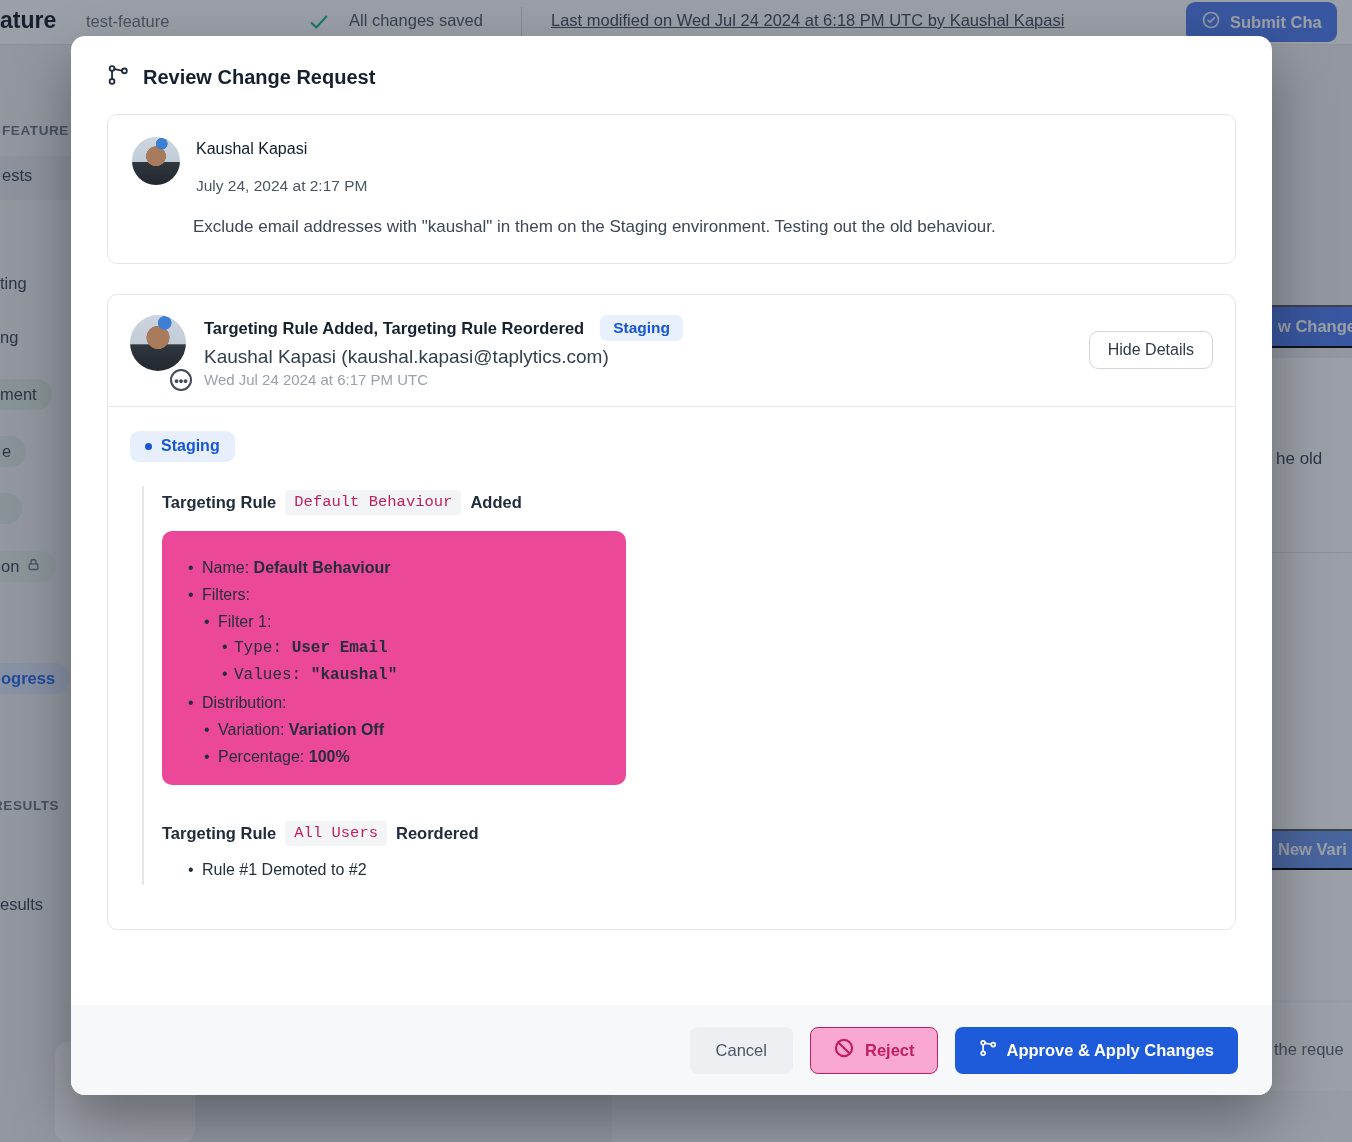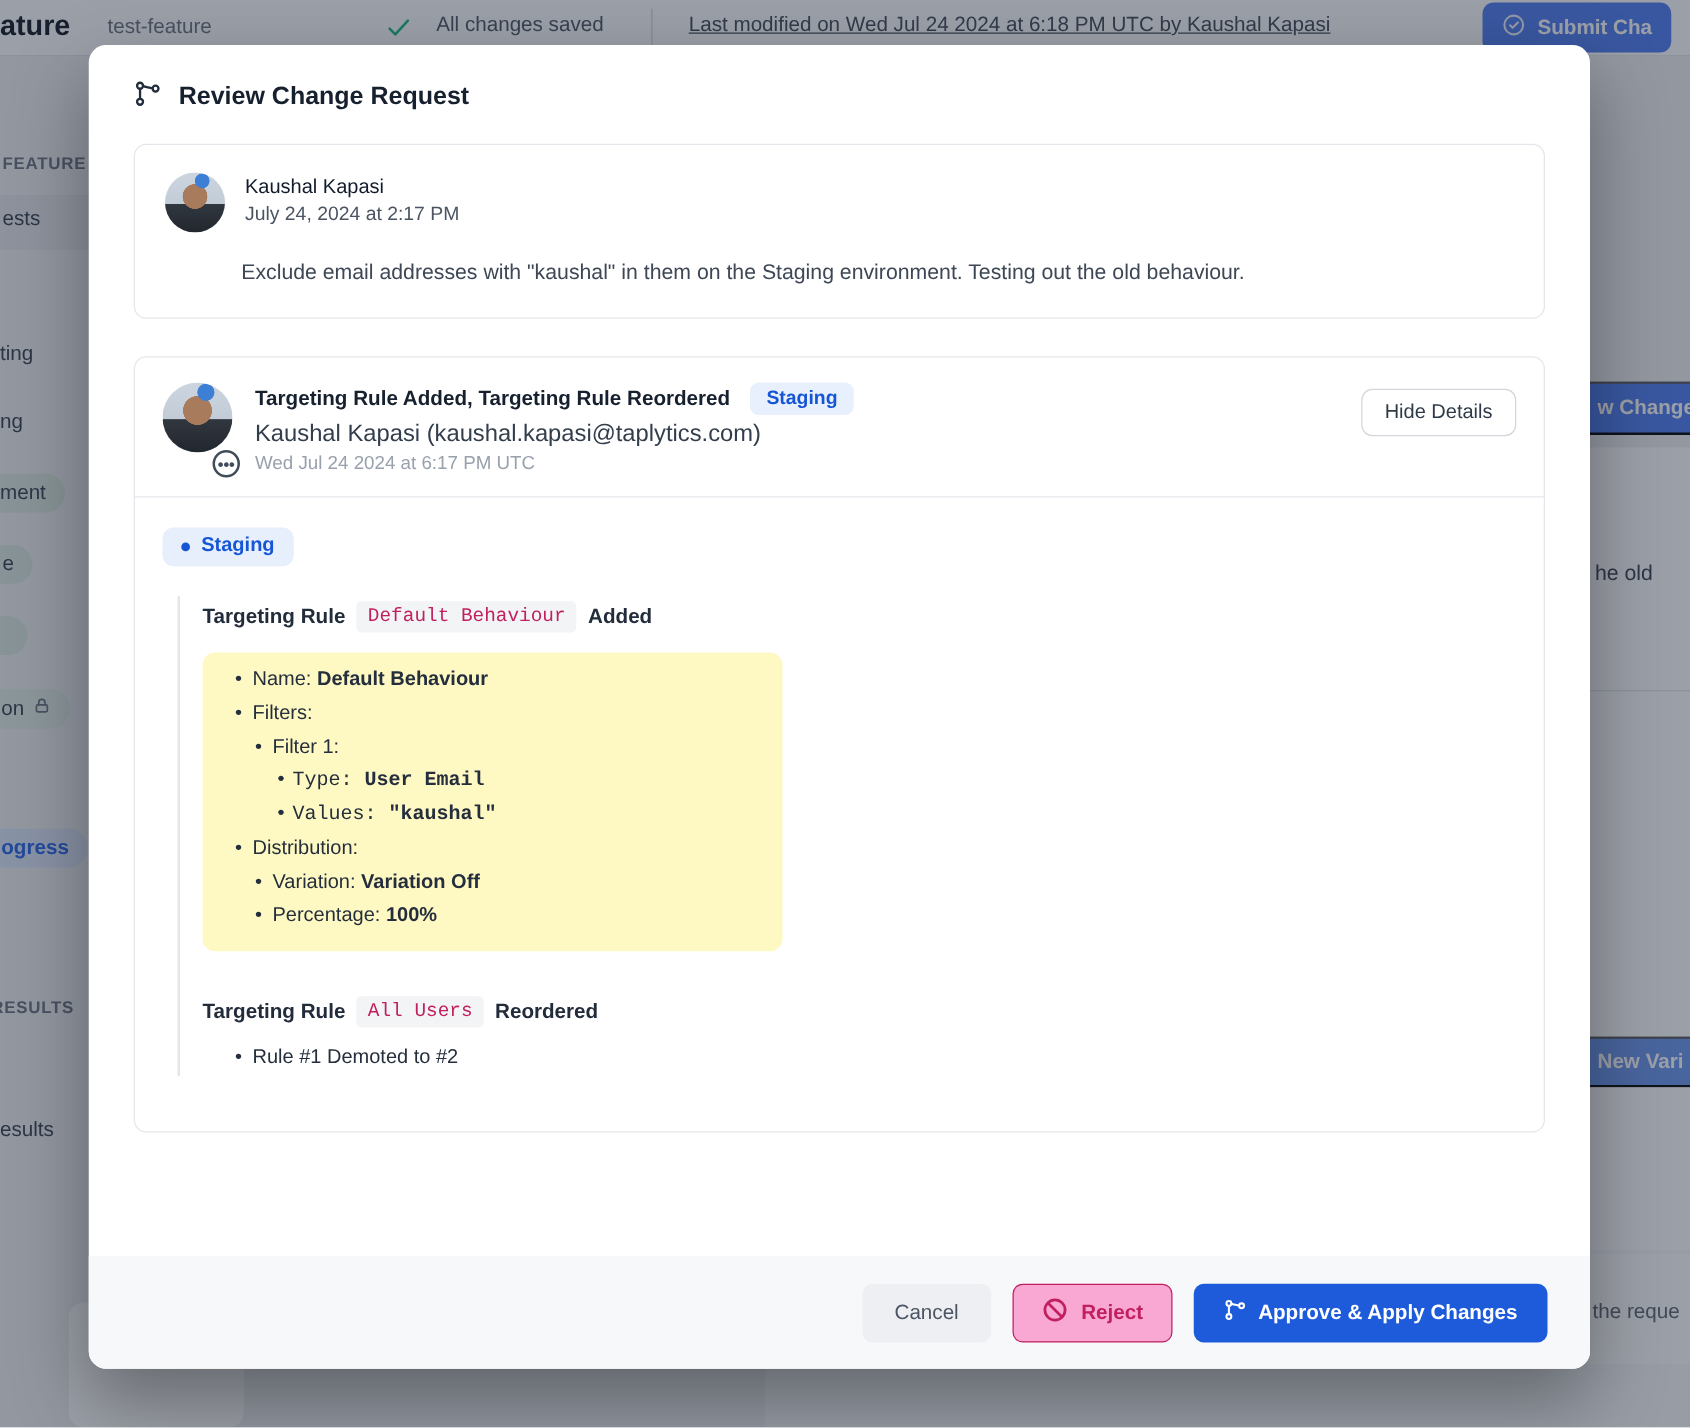--- a/index.html
+++ b/index.html
@@ -59,49 +59,49 @@
   .card { border:1px solid #e3e6ea; border-radius:10px; background:#fff; }
   .comment-card { padding:22px 24px 26px; }
   .person-row { display:flex; gap:16px; }
   .avatar { width:48px; height:48px; border-radius:50%; flex:0 0 auto;
     background:
       radial-gradient(circle at 62% 14%, #3d7fd4 0 11%, rgba(0,0,0,0) 12%),
       radial-gradient(circle at 50% 40%, #a87b5c 0 26%, rgba(0,0,0,0) 27%),
       linear-gradient(180deg, #ccd5df 0%, #c2ccd7 52%, #31373f 53%, #22272e 100%); }
   .avatar-lg { width:56px; height:56px; }
   .person-name { font-size:16px; font-weight:400; color:#111b2b; padding-top:3px; }
-  .person-date { font-size:15.5px; color:#4a5462; margin-top:4px; }
+  .person-date { font-size:15.5px; color:#4a5462; margin-top:19px; }
   .comment-text { margin:22px 0 0 61px; font-size:17px; color:#3d4755; }
 
   .change-card { margin-top:30px; }
   .change-header { display:flex; align-items:flex-start; justify-content:space-between; padding:20px 22px 18px; }
   .change-header-left { display:flex; gap:18px; }
   .avatar-wrap { position:relative; flex:0 0 auto; }
   .ellipsis-badge { position:absolute; right:-6px; bottom:-3px; width:22px; height:22px; border-radius:50%;
     background:#fff; border:2px solid #414c5a; color:#414c5a; display:flex; align-items:center; justify-content:center;
     font-size:13px; font-weight:700; letter-spacing:0; line-height:1; }
   .change-title-row { display:flex; align-items:center; gap:16px; }
   .change-title { font-size:16.5px; font-weight:700; color:#16202e; }
   .env-badge { background:#e8f0fd; color:#1656d6; font-size:15.5px; font-weight:600; padding:4px 13px; border-radius:7px; }
   .change-author { font-size:19px; color:#333e4d; margin-top:5px; }
   .change-date { font-size:15px; color:#98a1ac; margin-top:3px; }
-  .hide-details-btn { border:1px solid #d3d7dc; background:#fff; border-radius:9px; padding:9px 18px; margin-top:5px;
+  .hide-details-btn { border:1px solid #d3d7dc; background:#fff; border-radius:9px; padding:9px 18px; margin-top:16px;
     font-size:16px; font-weight:500; color:#2f3a48; font-family:inherit; cursor:pointer; white-space:nowrap; }
   .change-divider { border-top:1px solid #e6e8eb; }
 
   .change-body { padding:24px 22px 44px; }
   .env-pill { display:inline-flex; align-items:center; gap:9px; background:#e7effc; color:#1656d6;
     font-size:16px; font-weight:600; padding:6px 15px 7px; border-radius:9px; }
   .env-dot { width:7px; height:7px; border-radius:50%; background:#1656d6; display:inline-block; }
 
   .rule-section { margin:24px 0 0 12px; border-left:2px solid #e4e7ea; padding:4px 0 2px 18px; }
   .rule-heading { display:flex; align-items:center; gap:9px; font-size:16.5px; font-weight:700; color:#222c3a; }
   .code-chip { font-family:"Liberation Mono","DejaVu Sans Mono",monospace; font-size:15.5px; font-weight:400;
     color:#c11f5e; background:#f3f4f6; padding:3px 9px 4px; border-radius:4px; white-space:nowrap; }
-  .diff-box { width:464px; background:#fef9c3; border-radius:10px; padding:8px 16px 15px 14px; margin:16px 0 36px; }
+  .diff-box { width:464px; background:#ec4899; border-radius:10px; padding:23px 16px 15px 14px; margin:16px 0 36px; }
   ul.detail-list { list-style:none; }
   .detail-list li { position:relative; padding-left:26px; font-size:16px; line-height:27px; color:#242e3c; }
   .detail-list li::before { content:"•"; position:absolute; left:12px; color:#242e3c; }
   .detail-list li.lv2 { margin-left:16px; }
   .detail-list li.lv3 { margin-left:32px;font-family:Liberation Mono, monospace; }
   .detail-list .val { font-weight:700; }
   .reorder-list { margin:10px 0 0 14px; }
 
   .modal-footer { height:90px; background:#f7f8f9; border-radius:0 0 14px 14px; display:flex; align-items:center;
     justify-content:flex-end; gap:17px; padding:0 34px; }

